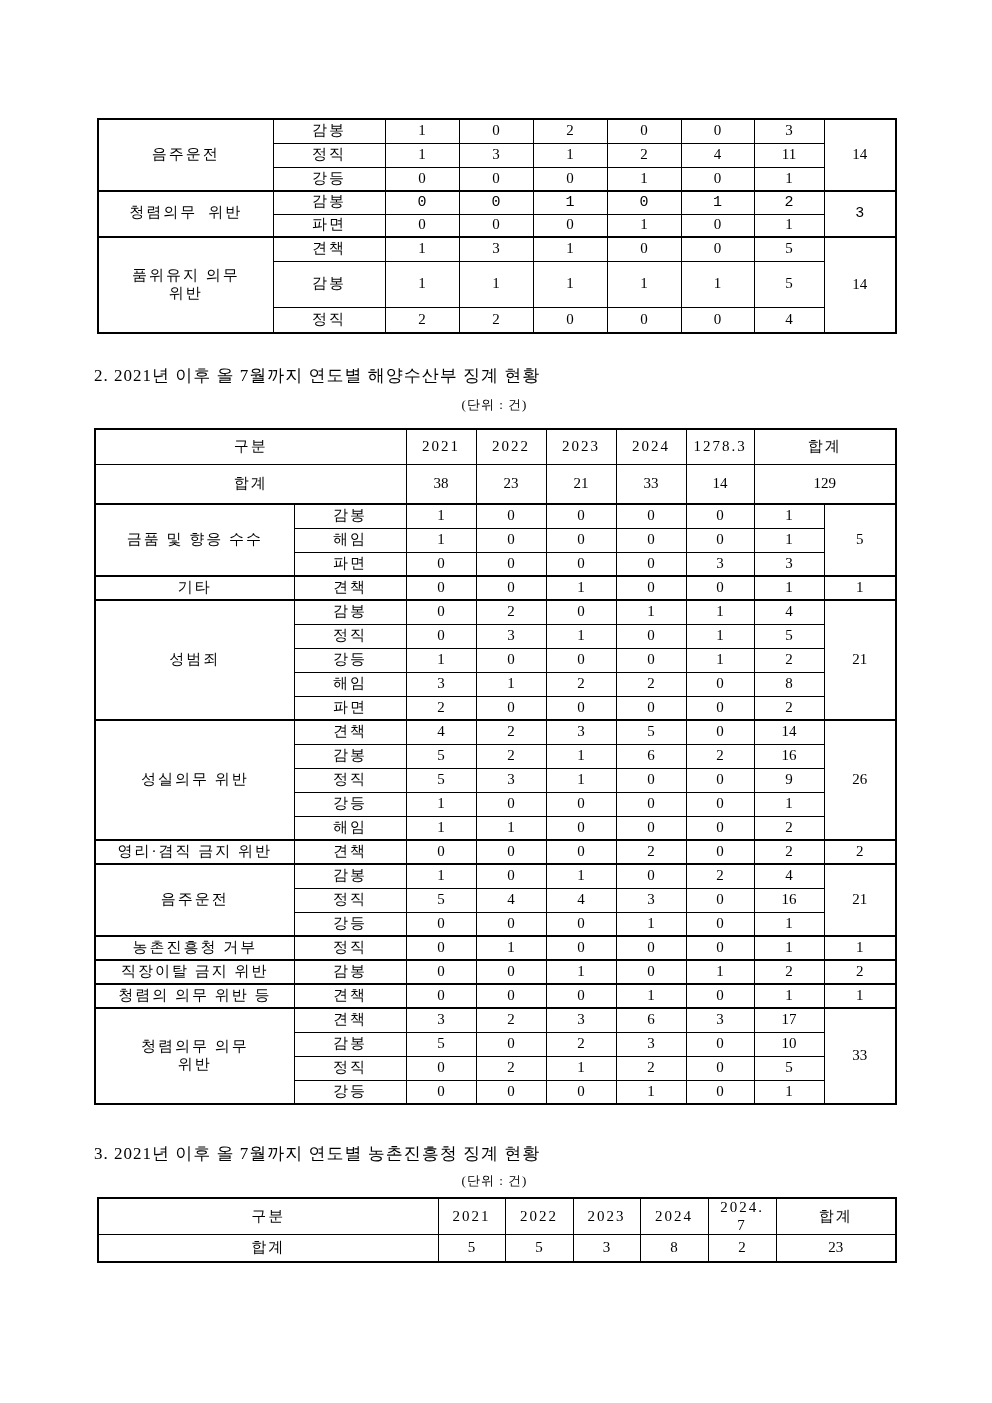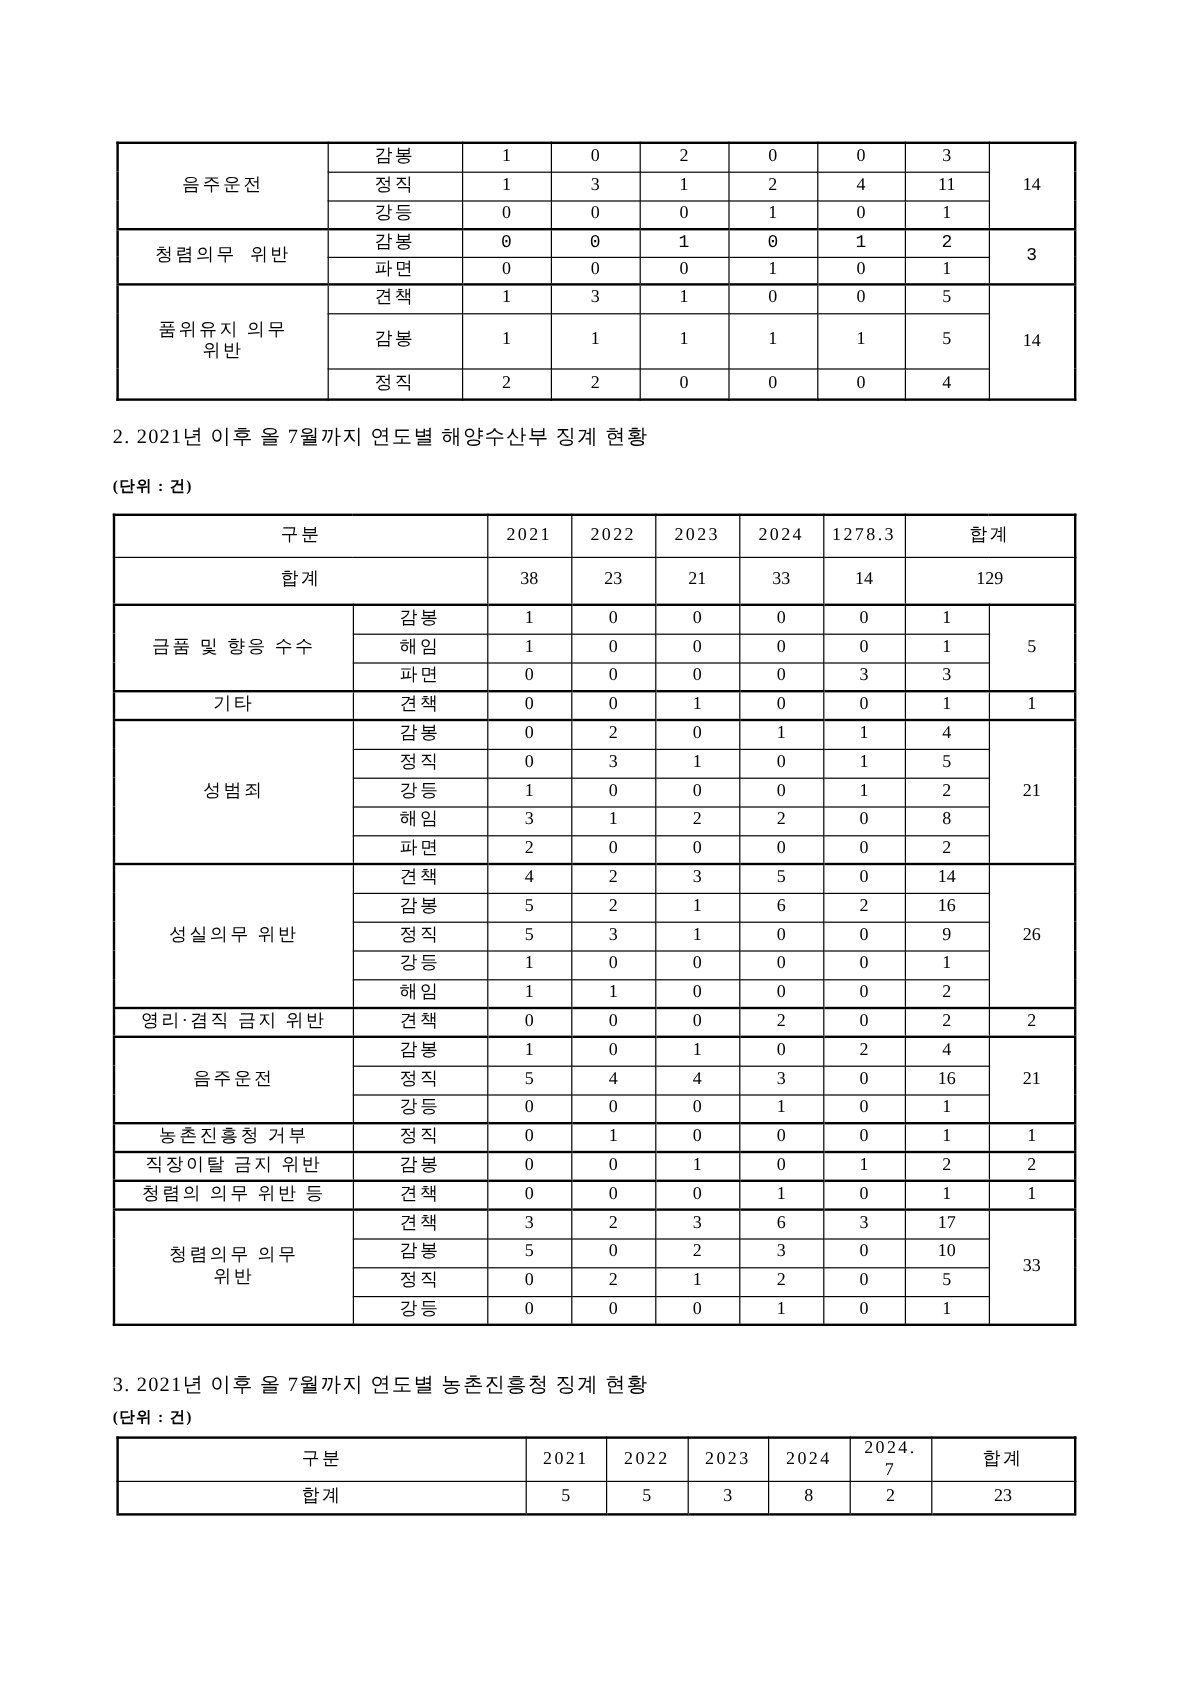--- a/index.html
+++ b/index.html
@@ -7,27 +7,27 @@
         font-family:"Liberation Serif","DejaVu Serif",serif;color:#000;}
   table.tbl{position:absolute;border-collapse:collapse;table-layout:fixed;background:#fff;}
   table.tbl{border:2px solid #000;}
   .tbl td{border:1px solid #000;text-align:center;vertical-align:middle;padding:0;
           font-size:15px;line-height:1.18;white-space:pre-line;overflow:hidden;}
   .t1{border-top-width:1px;}
   .tbl .cat,.tbl .act,.tbl .hdr,.tbl .sumlbl{letter-spacing:2px;}
   tr.gs td{border-top-width:2px;}
   .tbl thead tr.sumrow td{border-bottom-width:2px;}
   .sec-title{position:absolute;left:94px;font-size:17px;letter-spacing:1px;white-space:nowrap;}
-  .unit-note{position:absolute;left:94px;width:801px;text-align:left;font-size:13px;letter-spacing:1px;font-weight:bold;}
+  .unit-note{position:absolute;left:94px;width:801px;text-align:center;font-size:13px;letter-spacing:1px;}
   
   .t1{left:97px;top:118px;width:798px;}
   .t2{left:94px;top:428px;width:801px;}
   .t3{left:97px;top:1197px;width:798px;}
   .t2 tbody tr{height:24px;}
-  #sec2{top:352px;}  #unit2{top:396px;}
+  #sec2{top:364px;}  #unit2{top:396px;}
   #sec3{top:1142px;} #unit3{top:1172px;}
 </style>
 </head>
 <body>
 
 <div class="page">
 
   <table class="tbl t1">
     <colgroup>
       <col style="width:175px">

